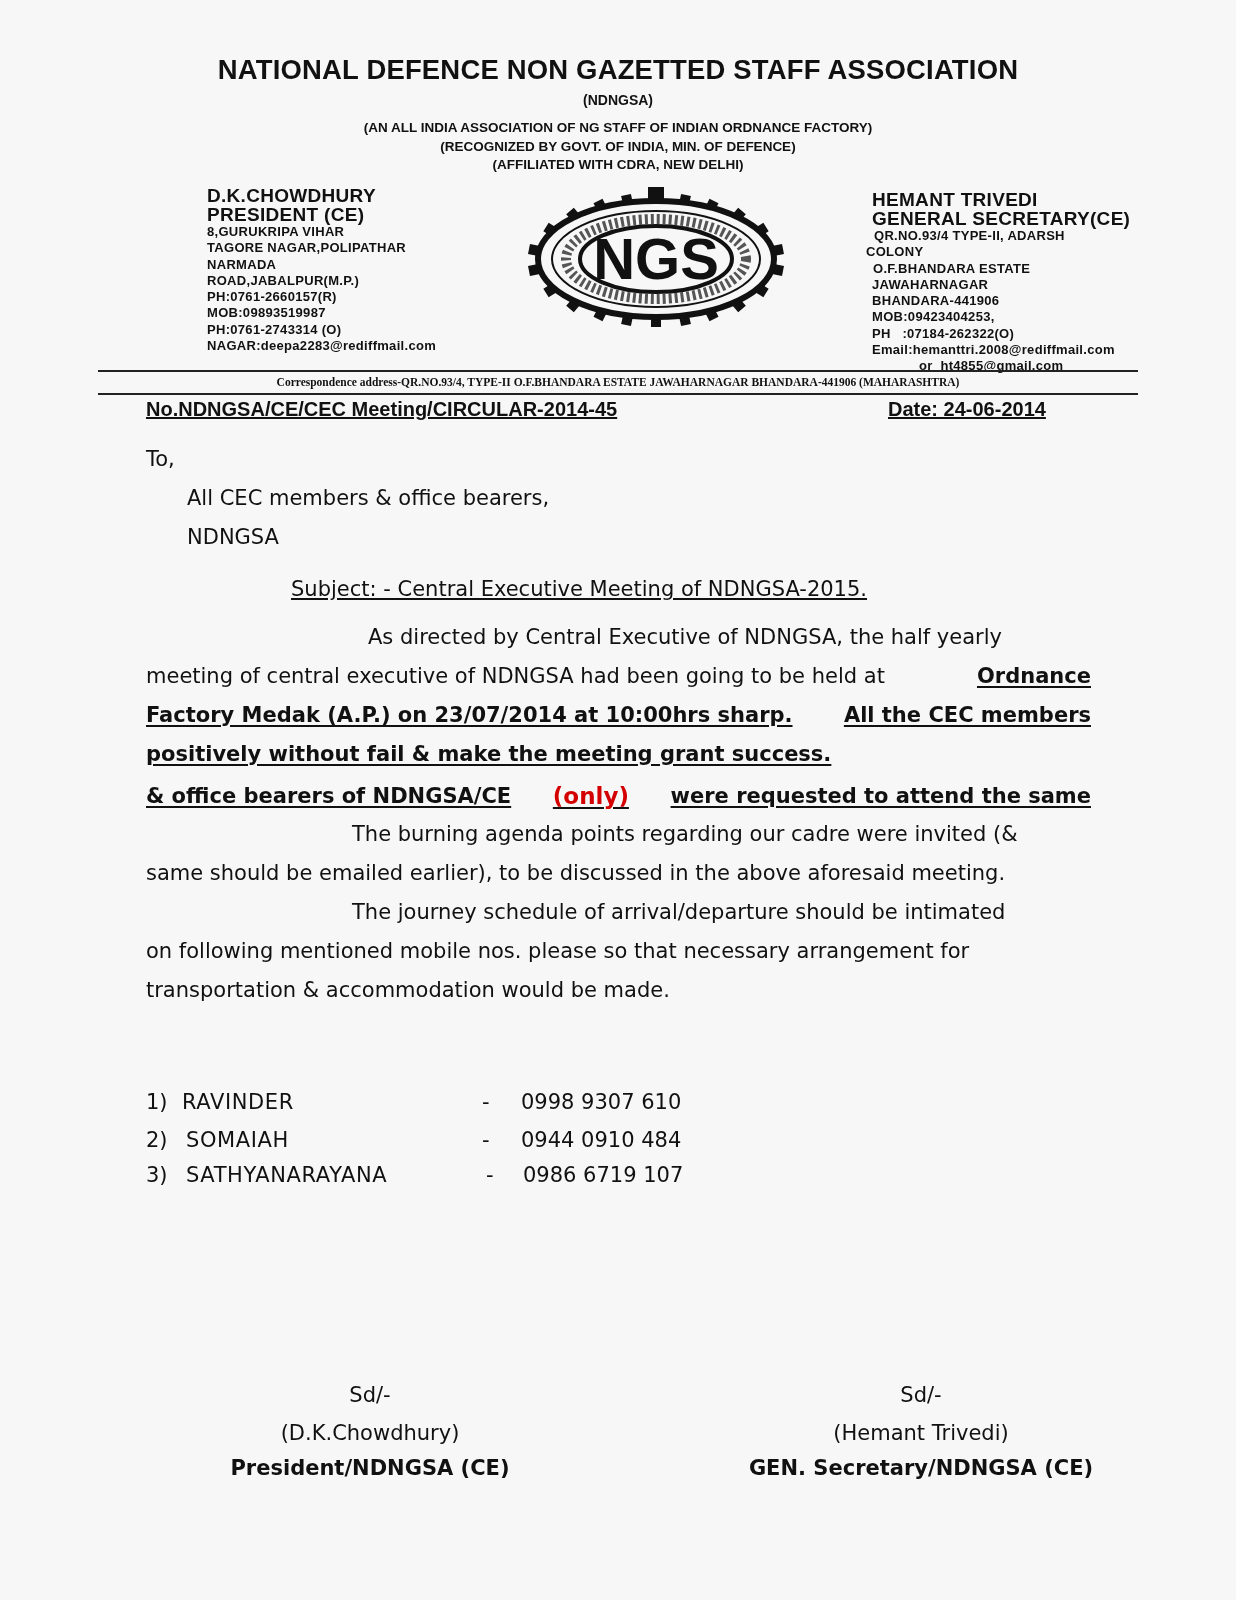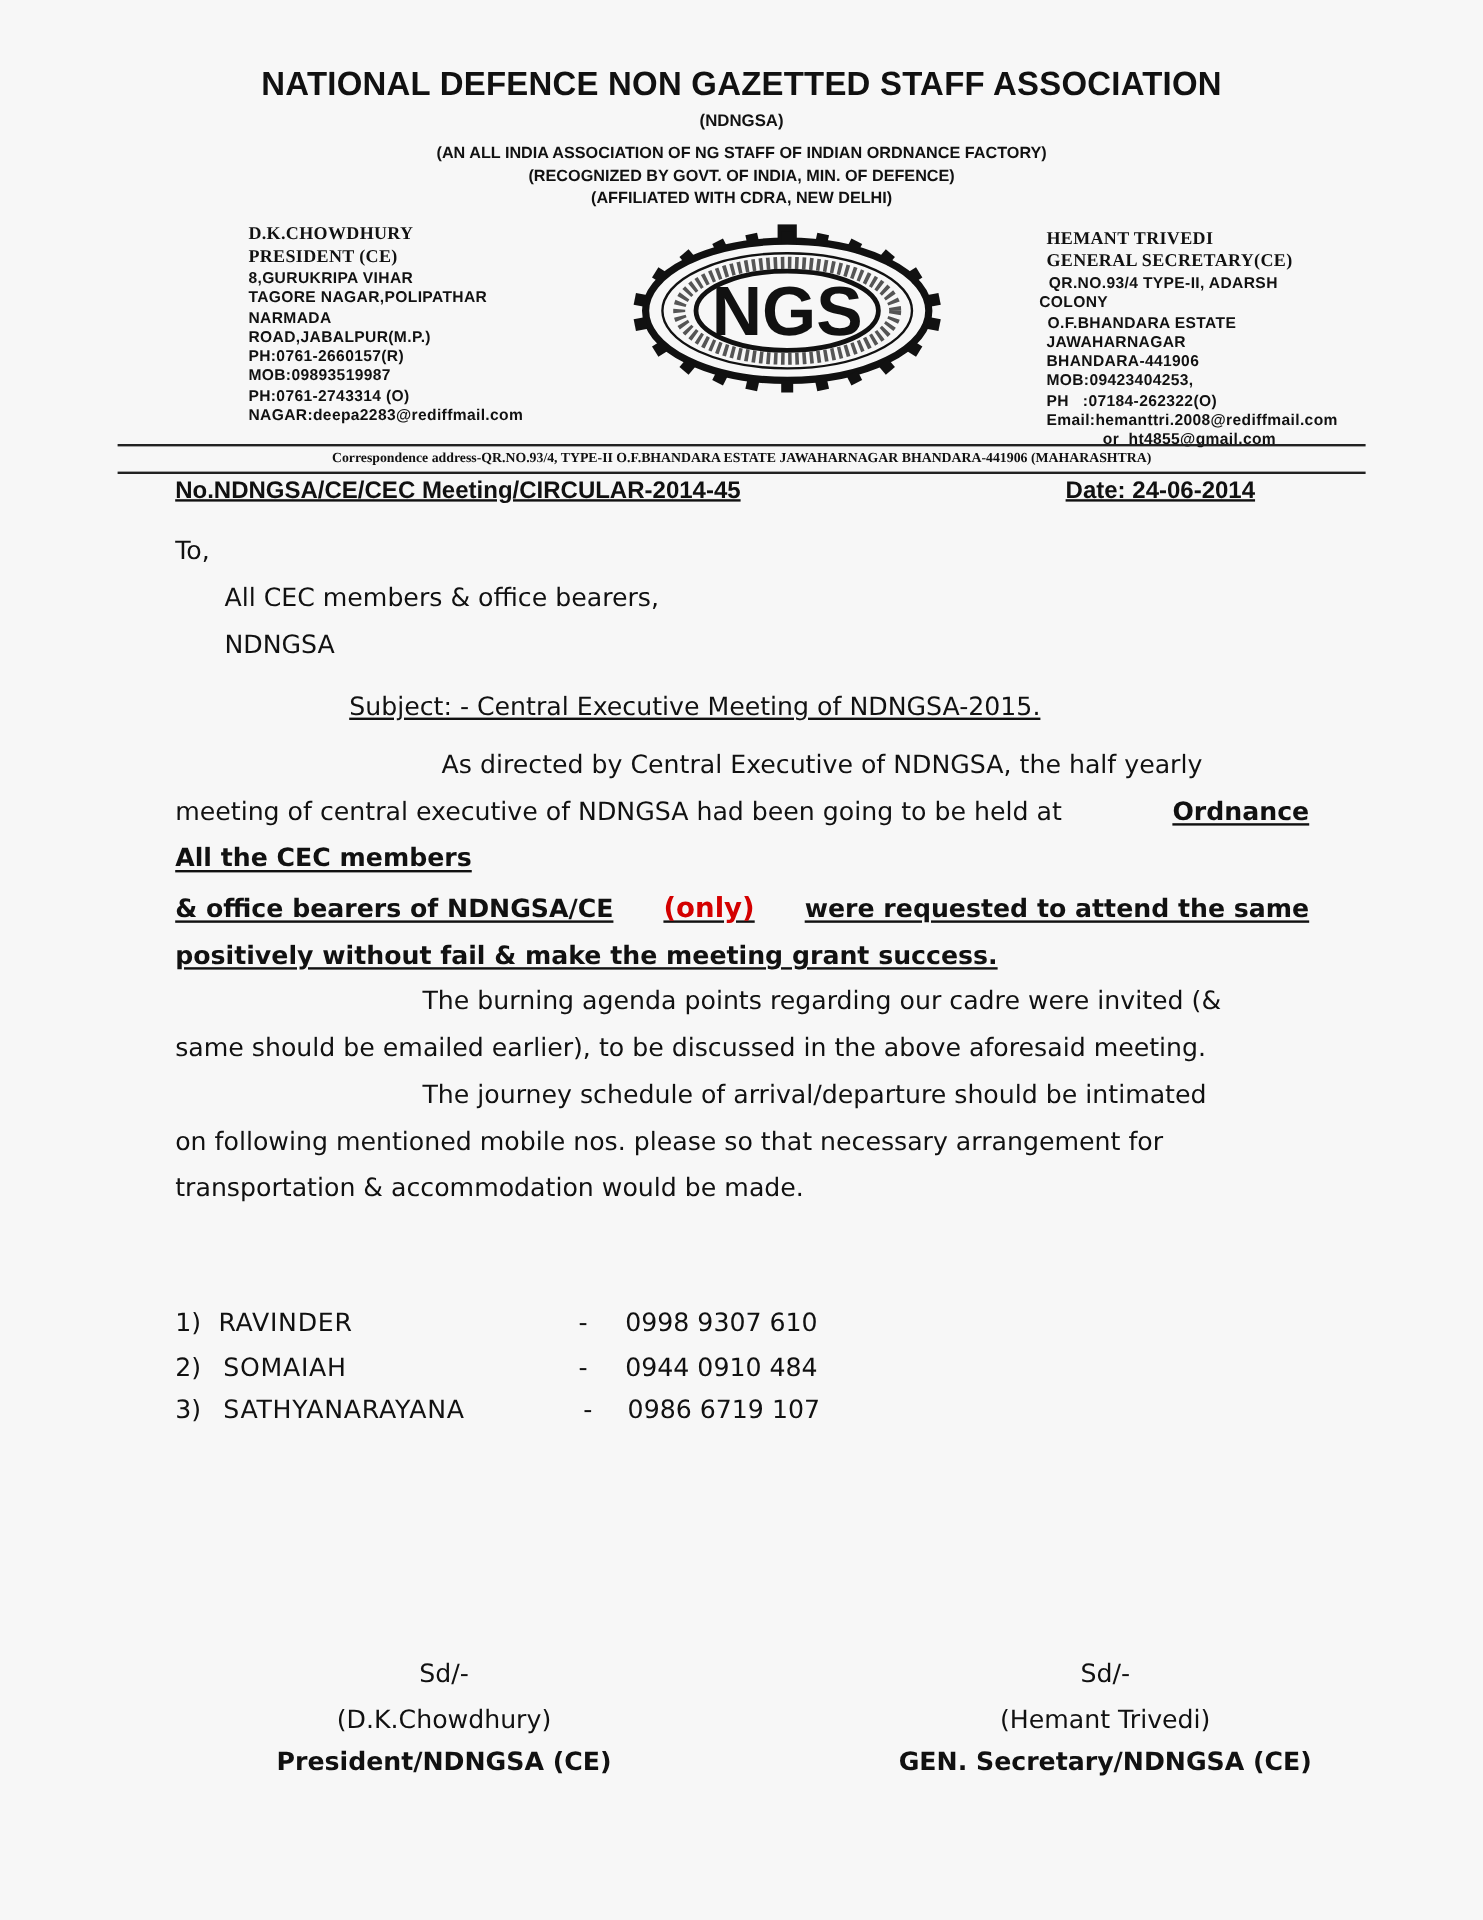--- a/index.html
+++ b/index.html
@@ -18,21 +18,21 @@
   
   .org-title {
     left: 0; width: 1236px; top: 54px; text-align: center;
     font-size: 28px; font-weight: bold; letter-spacing: 0.2px;
     transform: scaleX(0.98);
   }
   .org-abbr { left: 0; width: 1236px; top: 92px; text-align: center; font-size: 14px; font-weight: bold; }
   .org-line { left: 0; width: 1236px; text-align: center; font-size: 13.5px; font-weight: bold; }
 
   .contact-block { font-size: 13px; font-weight: bold; line-height: 16.3px; letter-spacing: 0.3px; }
-  .contact-block .big { font-size: 15px; line-height: 19px; font-family: Liberation Serif, serif; }
+  .contact-block .big { font-size: 19px; line-height: 19px; }
   .contact-block div { white-space: nowrap; }
 
   .logo { left: 522px; top: 186px; width: 268px; height: 146px; }
 
   .rule { left: 98px; width: 1040px; height: 0; border-top: 2px solid #222; }
   .corr { left: 0; width: 1236px; top: 376px; text-align: center; font-size: 11.5px; font-weight: bold; }
 
   .ref { left: 146px; top: 398px; font-size: 20px; font-weight: bold; text-decoration: underline; }
   .date { left: 888px; top: 398px; font-size: 20px; font-weight: bold; text-decoration: underline; }
 
@@ -150,32 +150,33 @@
 
 <div class="abs body-font para" style="top:618px">
   <div class="line" style="padding-left:222px">
     <span>As directed by Central Executive of NDNGSA, the half yearly</span>
   </div>
   <div class="line">
     <span>meeting of central executive of NDNGSA had been going to be held at</span>
     <span class="u">Ordnance</span>
   </div>
   <div class="line">
+    <span class="u">Factory Medak (A.P.) on 23/07/2014 at 10:00hrs sharp.</span>
     <span class="u">All the CEC members</span>
+  </div>
+  <div class="line last">
+    <span class="u">positively without fail &amp; make the meeting grant success.</span>
   </div>
   <div class="line" style="margin-top:3px">
     <span class="u" style="flex:1; display:flex; justify-content:space-between;">
       <span>&amp; office bearers of NDNGSA/CE</span>
       <span class="red" style="margin:0 12px; font-size:23px">(only)</span>
       <span>were requested to attend the same</span>
     </span>
   </div>
-  <div class="line last">
-    <span class="u">positively without fail &amp; make the meeting grant success.</span>
-  </div>
 </div>
 
 <div class="abs body-font para" style="top:815px">
   <div class="line" style="padding-left:206px">
     <span>The burning agenda points regarding our cadre were invited (&amp;</span>
   </div>
   <div class="line last">
     <span>same should be emailed earlier), to be discussed in the above aforesaid meeting.</span>
   </div>
 </div>

